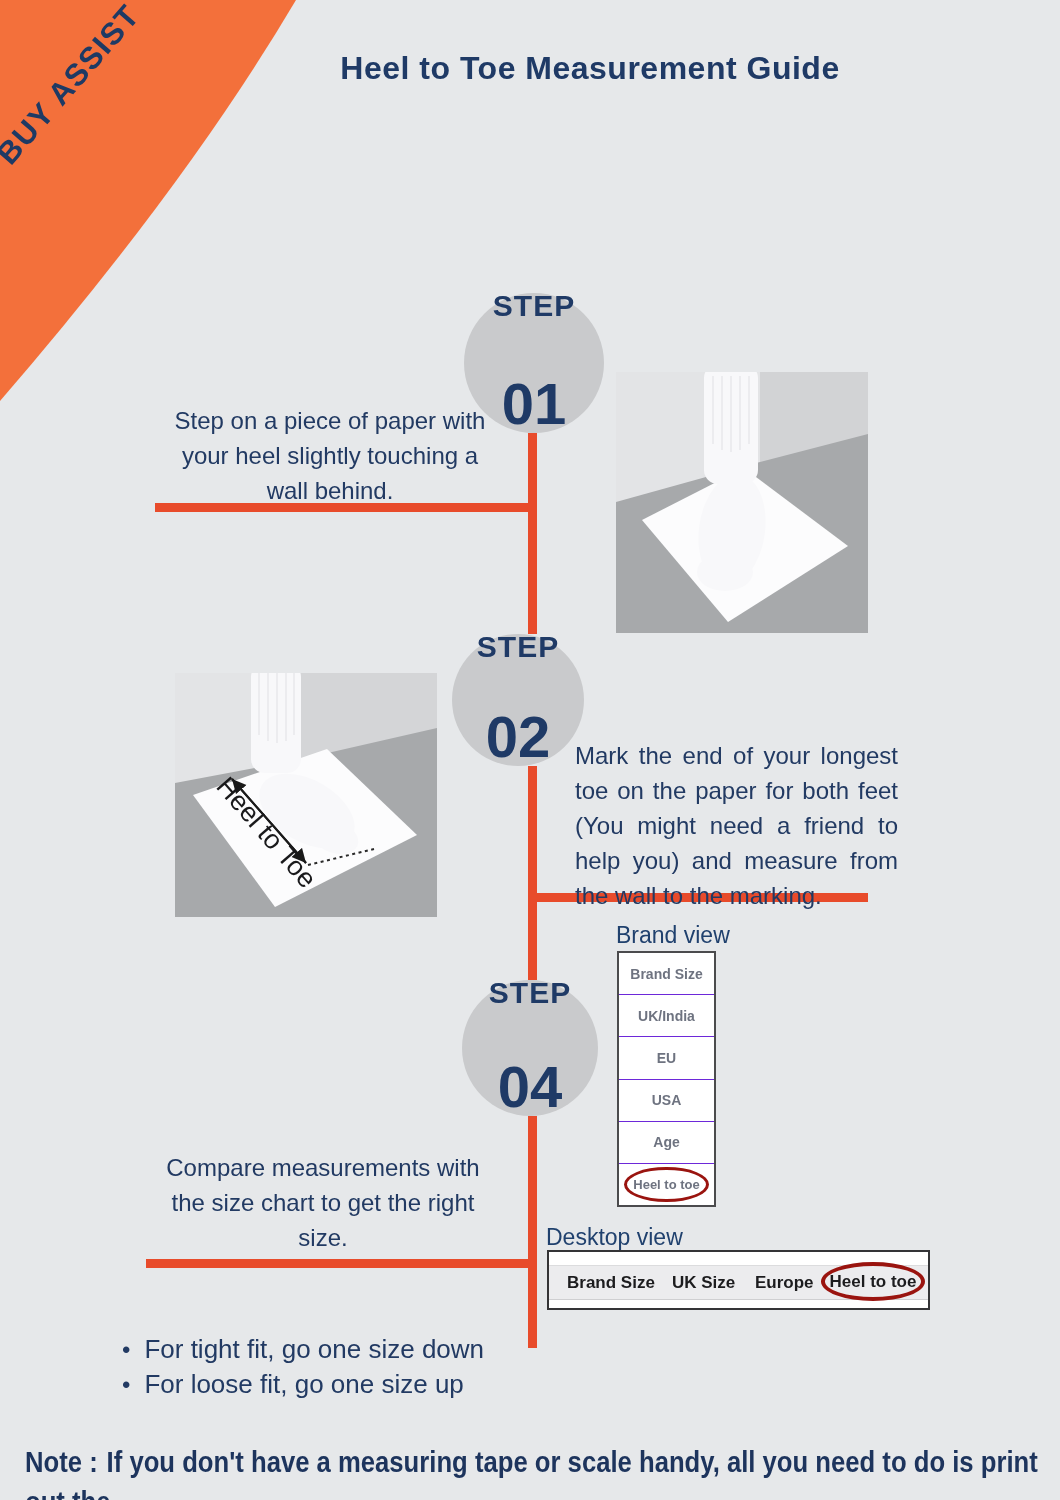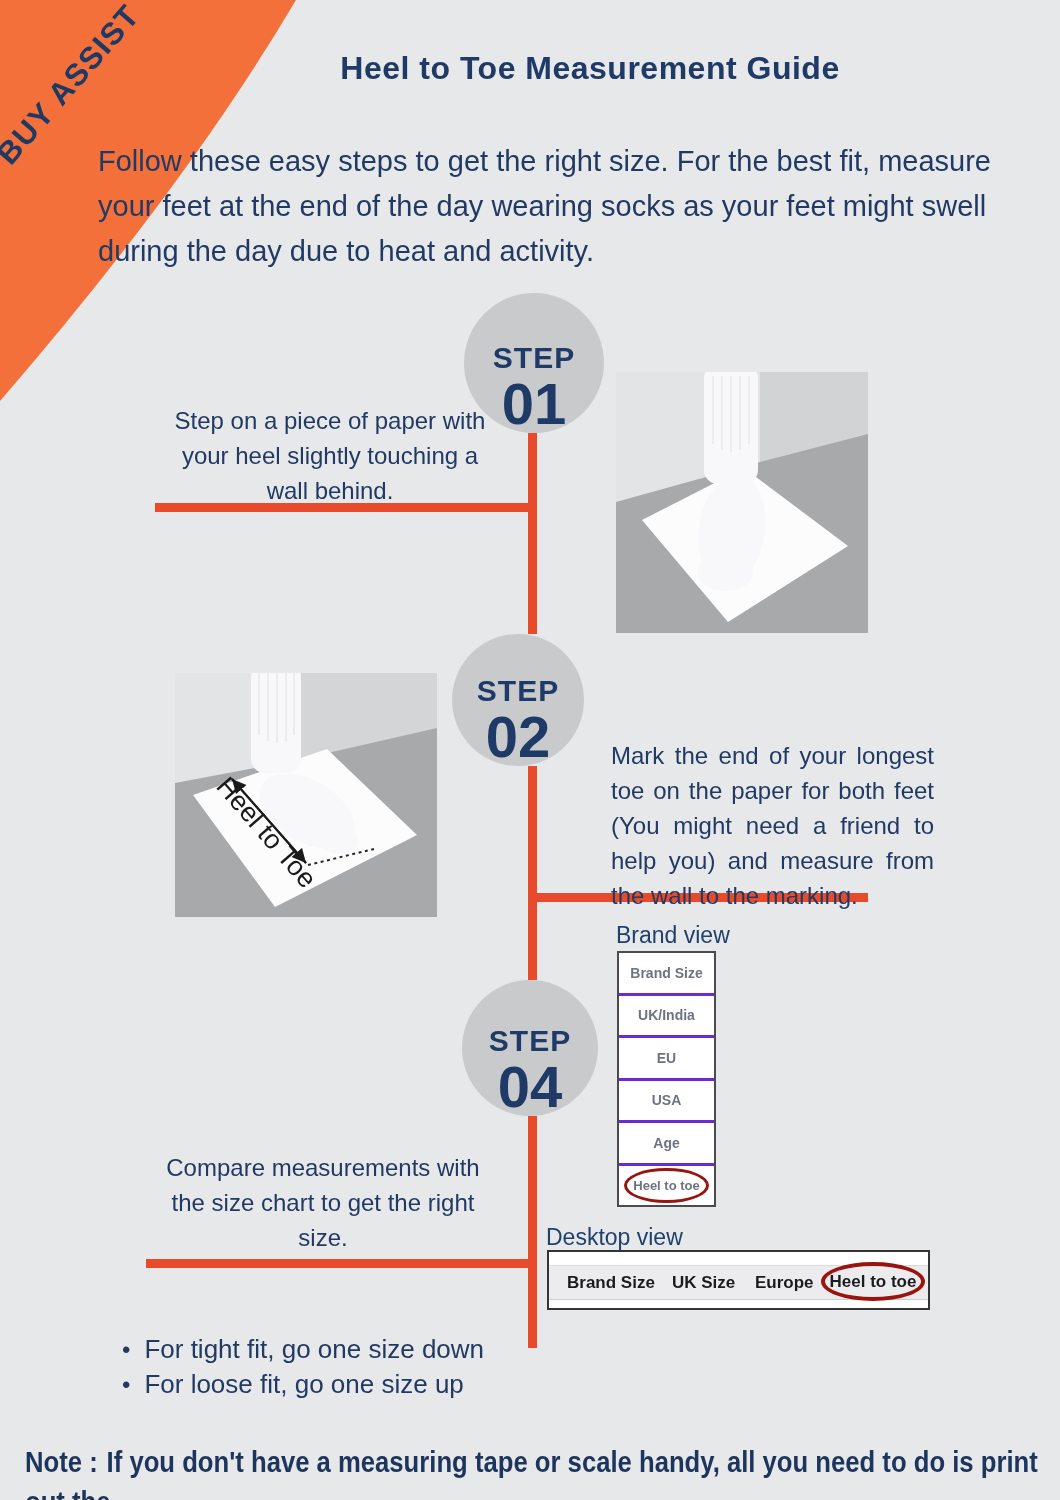--- a/index.html
+++ b/index.html
@@ -28,45 +28,45 @@
     left:98px;top:139px;width:960px;
     font-size:29px;line-height:45px;color:#223a63;
   }
 
   
   .tl{background:#e84b2b;position:absolute;}
 
   
   .circle{
     position:absolute;border-radius:50%;background:#c9cacc;
-    display:flex;flex-direction:column;align-items:center;justify-content:flex-end;
+    display:flex;flex-direction:column;align-items:center;justify-content:space-between;
     color:#1f3a66;text-align:center;
   }
   .circle .step-word{font-size:30px;font-weight:bold;letter-spacing:1px;line-height:30px;margin-top:-2px;}
   .circle .step-num{font-size:58px;font-weight:bold;line-height:58px;margin-top:2px;}
 
   .step-text{
     position:absolute;font-size:24px;line-height:35px;color:#223a63;text-align:center;
   }
-  .justify{text-align:justify;margin-left:36px;}
+  .justify{text-align:justify;}
 
   .photo{position:absolute;box-shadow:0 0 0 1px #d6d8da inset;}
 
   
   .section-label{position:absolute;font-size:23px;color:#20416e;}
   .m-box{
     position:absolute;left:617px;top:951px;width:99px;height:256px;
     background:#ffffff;border:2px solid #4b4b4d;box-sizing:border-box;
     display:flex;flex-direction:column;
   }
   .m-row{
     flex:1;display:flex;align-items:center;justify-content:center;
     font-size:14px;font-weight:bold;color:#6e7380;
   }
-  .m-row + .m-row{border-top:3px solid #6d28d9;}
+  .m-row + .m-row{border-top:1px solid #6d28d9;}
   .ellipse{
     border:3px solid #9a140f;border-radius:50%;
     padding:7px 6px;font-size:13px;white-space:nowrap;
   }
 
   
   .d-box{
     position:absolute;left:547px;top:1250px;width:383px;height:60px;
     background:#ffffff;border:2px solid #343436;box-sizing:border-box;
   }
@@ -104,23 +104,20 @@
 <body>
 
 <div class="canvas">
 
   <svg class="corner-svg" width="300" height="402" viewBox="0 0 300 402">
     <path d="M0,0 H296 Q186,186 0,401 Z" fill="#f3703b"></path>
   </svg>
   <div class="badge">BUY ASSIST</div>
 
   <div class="abs title">Heel to Toe Measurement Guide</div>
-  <div class="abs intro pre">Follow these easy steps to get the right size. For the best fit, measure
-your feet at the end of the day wearing socks as your feet might swell
-during the day due to heat and activity.</div>
 
   <div class="tl" style="left:528px;top:433px;width:9px;height:201px;"></div>
   <div class="tl" style="left:155px;top:503px;width:382px;height:9px;"></div>
   <div class="tl" style="left:528px;top:766px;width:9px;height:214px;"></div>
   <div class="tl" style="left:528px;top:893px;width:340px;height:9px;"></div>
   <div class="tl" style="left:528px;top:1116px;width:9px;height:232px;"></div>
   <div class="tl" style="left:146px;top:1259px;width:391px;height:9px;"></div>
 
   <div class="circle" style="left:464px;top:293px;width:140px;height:140px;">
     <div class="step-word">STEP</div>

